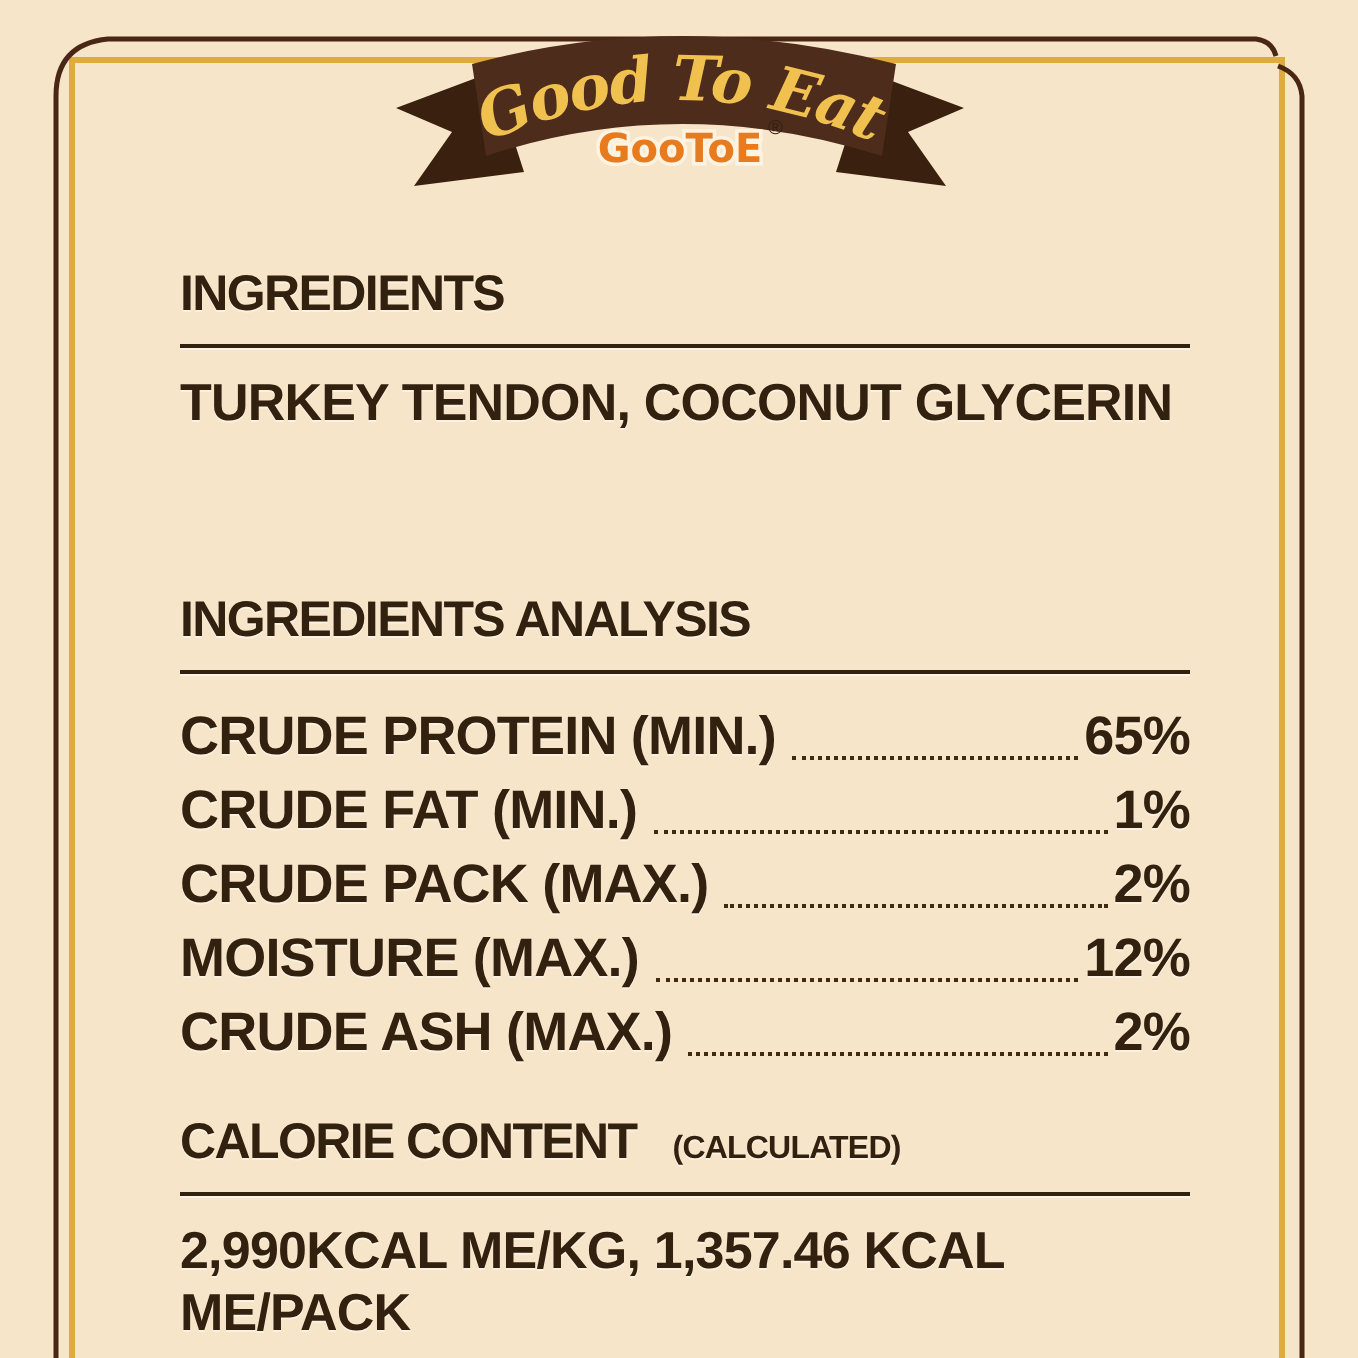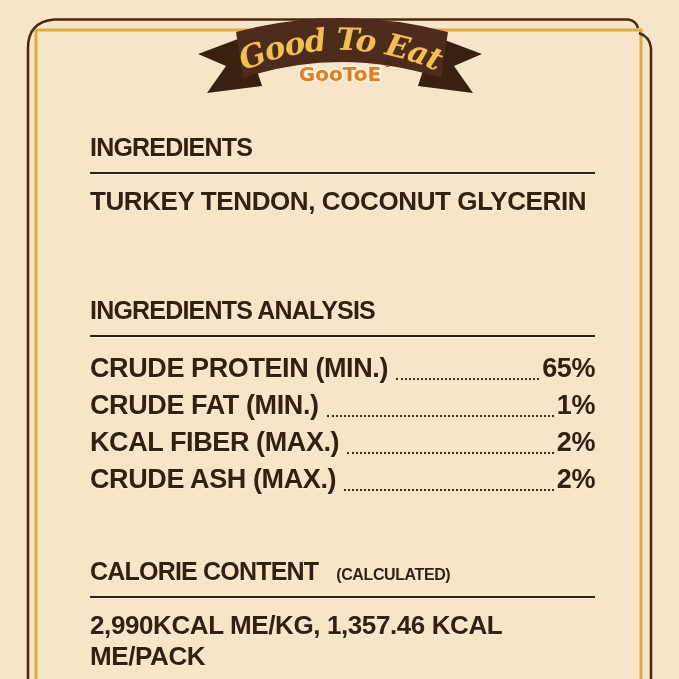--- a/index.html
+++ b/index.html
@@ -107,23 +107,28 @@
         <span class="ga-label">CRUDE PROTEIN (MIN.)</span>
         <span class="ga-leader"></span>
         <span class="ga-value">65%</span>
       </div>
       <div class="ga-row">
         <span class="ga-label">CRUDE FAT (MIN.)</span>
         <span class="ga-leader"></span>
         <span class="ga-value">1%</span>
       </div>
       <div class="ga-row">
-        <span class="ga-label">KCAL FIBER (MAX.)</span>
+        <span class="ga-label">CRUDE PACK (MAX.)</span>
         <span class="ga-leader"></span>
         <span class="ga-value">2%</span>
+      </div>
+      <div class="ga-row">
+        <span class="ga-label">MOISTURE (MAX.)</span>
+        <span class="ga-leader"></span>
+        <span class="ga-value">12%</span>
       </div>
       <div class="ga-row">
         <span class="ga-label">CRUDE ASH (MAX.)</span>
         <span class="ga-leader"></span>
         <span class="ga-value">2%</span>
       </div>
     </div>
   </section>
 
   <section class="content sec-calorie">

